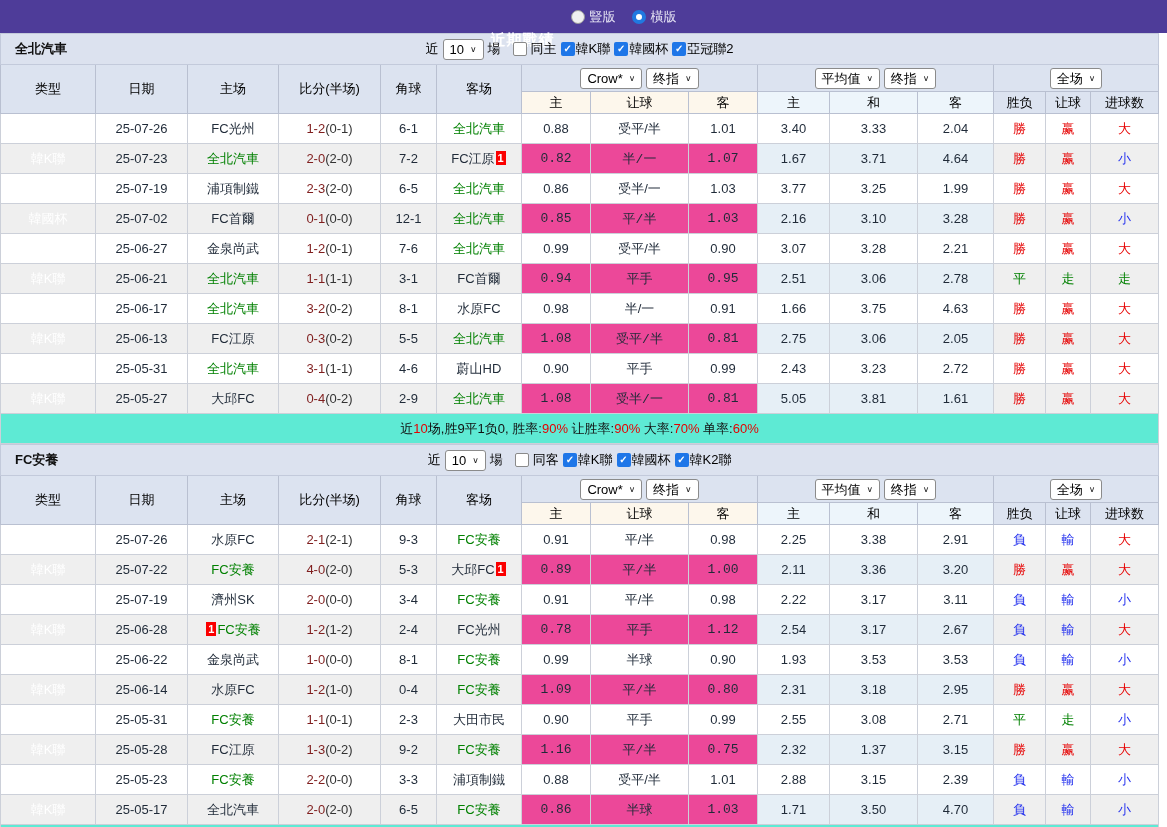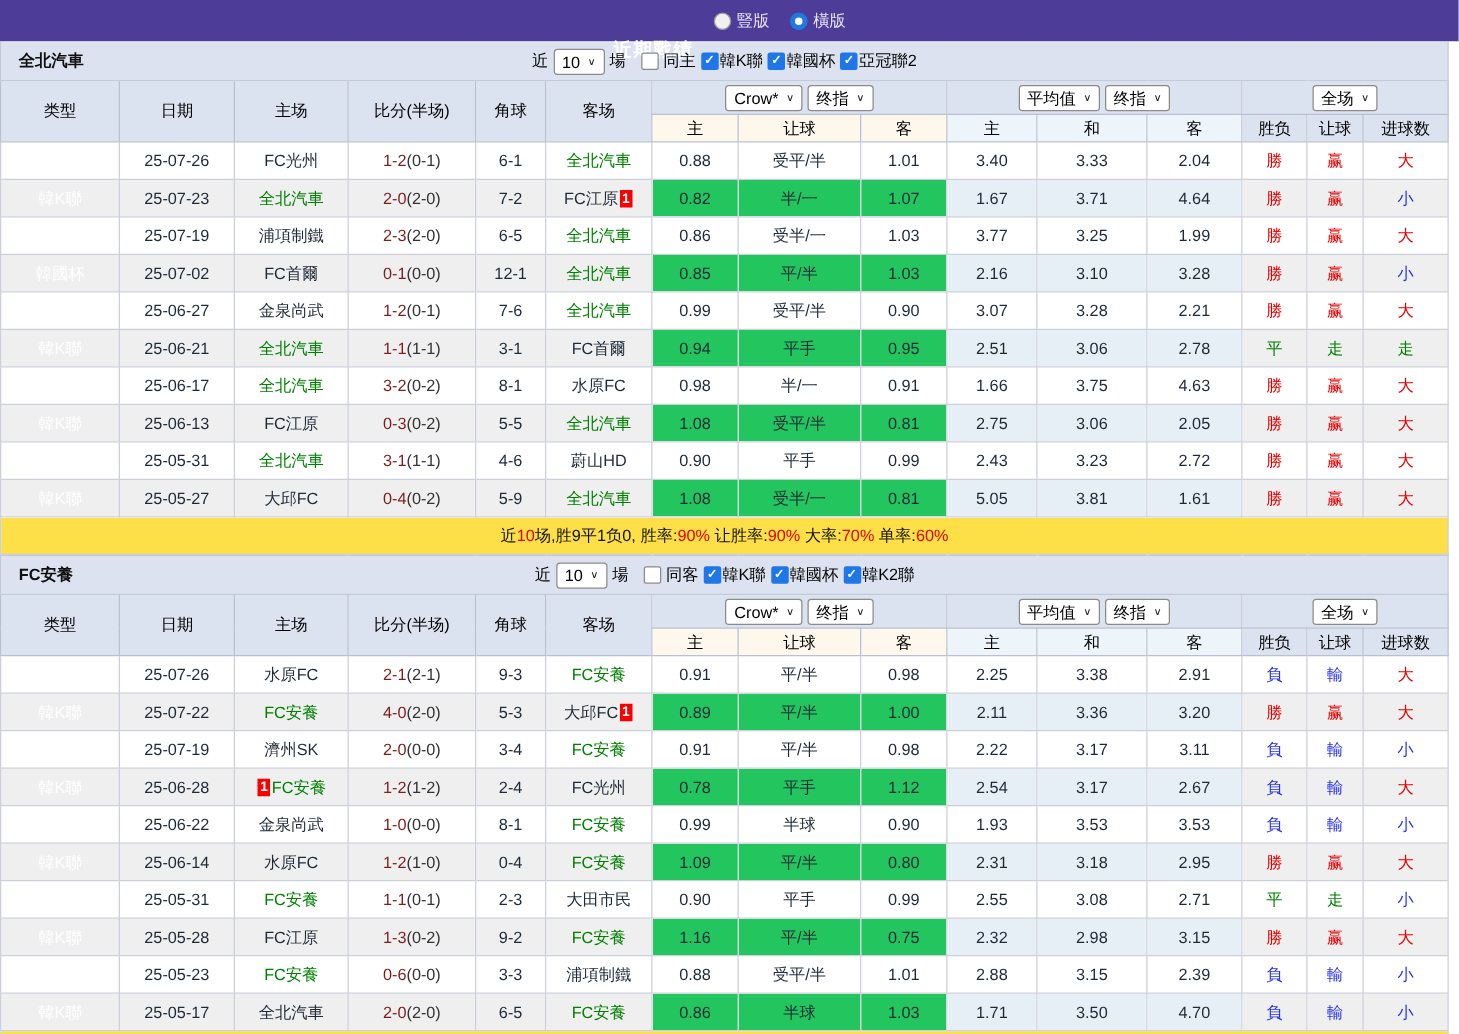--- a/index.html
+++ b/index.html
@@ -32,35 +32,35 @@
   .sel .chev { font-size:9px; color:#222; transform:scaleY(.9); }
 
   .cb { box-sizing:border-box; width:14px; height:14px; border-radius:2px; display:inline-flex; align-items:center; justify-content:center; flex:0 0 auto; cursor:pointer; }
   .cb.off { background:#fff; border:1px solid #8a8a8a; }
   .cb.on  { background:#1e76e8; }
   .cb.on i { font-style:normal; color:#fff; font-size:10px; font-weight:bold; line-height:1; }
 
   tr.odd  td { background:#fff; }
   tr.even td { background:#efefef; }
   td.ah { background:#fdf7ec; }
-  tr.even td.ah { background:#22c55e; }
+  tr.even td.ah { background:#ec4899;font-family:Liberation Mono, monospace; }
   td.eu { background:#edf5fb; }
   tr.even td.eu { background:#e6eff6; }
   td.lg-k   { background:#0c51ac; color:#fff; }
   td.lg-cup { background:#4e0cc9; color:#fff; }
 
   .tm.green { color:#008000; }
   .ft { color:#7f1d1d; }
   .ht { color:#333; }
   .badge { display:inline-block; background:#fb0000; color:#fff; font-size:11px; font-weight:bold; line-height:14px; padding:0 2px; margin:0 1px; vertical-align:1px; }
   td.c-r { color:#e60000; }
   td.c-b { color:#2330ee; }
   td.c-g { color:#008000; }
 
-  .summary td { background:#fde047; height:29px; color:#111; }
+  .summary td { background:#5eead4; height:29px; color:#111; }
   .summary .red { color:#e60000; }
 </style>
 </head>
 <body>
 
 <div class="topbar">
   <span class="title">近期戰績</span>
   <span class="radio-opt">
     <span class="radio off"></span>
     <span>豎版</span>
@@ -324,21 +324,21 @@
         <td class="eu">2.72</td>
         <td class="res c-r">勝</td>
         <td class="res c-r">赢</td>
         <td class="res c-r">大</td>
       </tr>
       <tr class="even">
         <td class="type lg-k">韓K聯</td>
         <td>25-05-27</td>
         <td><span class="tm">大邱FC</span></td>
         <td><span class="ft">0-4</span><span class="ht">(0-2)</span></td>
-        <td>5-9</td>
+        <td>2-9</td>
         <td><span class="tm green">全北汽車</span></td>
         <td class="ah">1.08</td>
         <td class="ah">受半/一</td>
         <td class="ah">0.81</td>
         <td class="eu">5.05</td>
         <td class="eu">3.81</td>
         <td class="eu">1.61</td>
         <td class="res c-r">勝</td>
         <td class="res c-r">赢</td>
         <td class="res c-r">大</td>
@@ -576,31 +576,31 @@
         <td class="type lg-k">韓K聯</td>
         <td>25-05-28</td>
         <td><span class="tm">FC江原</span></td>
         <td><span class="ft">1-3</span><span class="ht">(0-2)</span></td>
         <td>9-2</td>
         <td><span class="tm green">FC安養</span></td>
         <td class="ah">1.16</td>
         <td class="ah">平/半</td>
         <td class="ah">0.75</td>
         <td class="eu">2.32</td>
-        <td class="eu">2.98</td>
+        <td class="eu">1.37</td>
         <td class="eu">3.15</td>
         <td class="res c-r">勝</td>
         <td class="res c-r">赢</td>
         <td class="res c-r">大</td>
       </tr>
       <tr class="odd">
         <td class="type lg-k">韓K聯</td>
         <td>25-05-23</td>
         <td><span class="tm green">FC安養</span></td>
-        <td><span class="ft">0-6</span><span class="ht">(0-0)</span></td>
+        <td><span class="ft">2-2</span><span class="ht">(0-0)</span></td>
         <td>3-3</td>
         <td><span class="tm">浦項制鐵</span></td>
         <td class="ah">0.88</td>
         <td class="ah">受平/半</td>
         <td class="ah">1.01</td>
         <td class="eu">2.88</td>
         <td class="eu">3.15</td>
         <td class="eu">2.39</td>
         <td class="res c-b">負</td>
         <td class="res c-b">輸</td>

